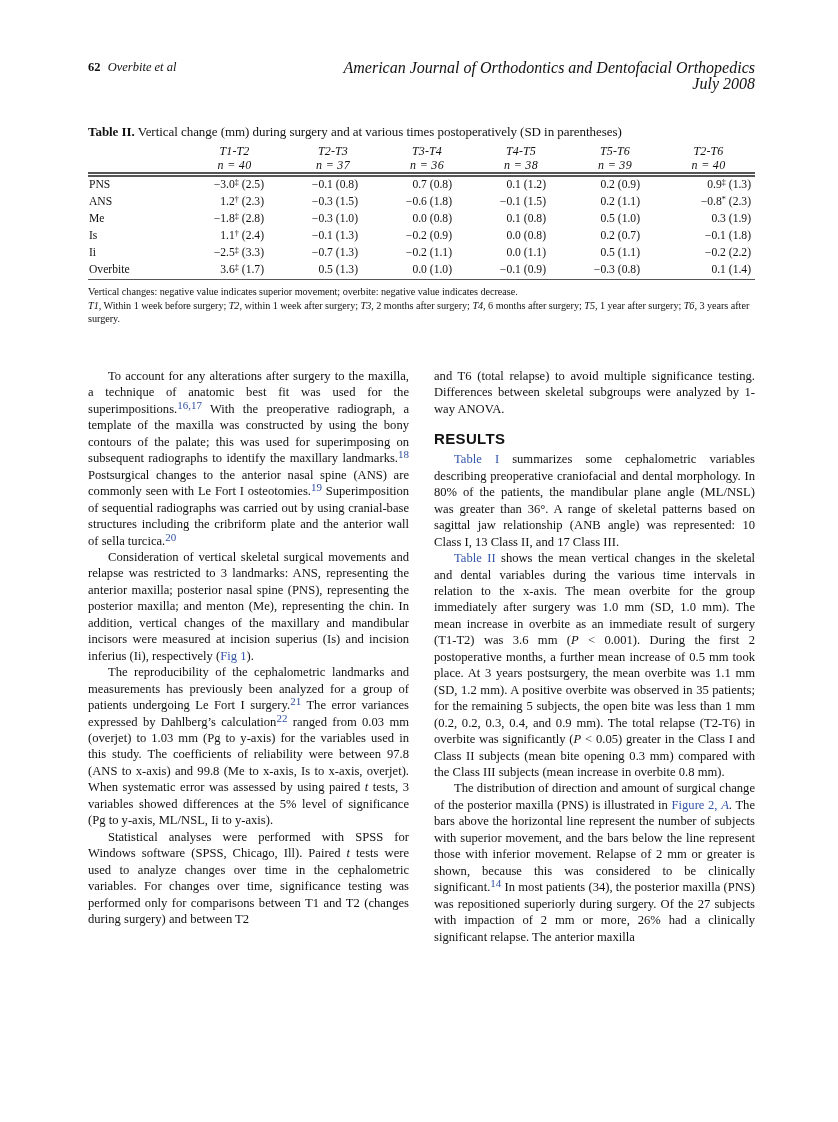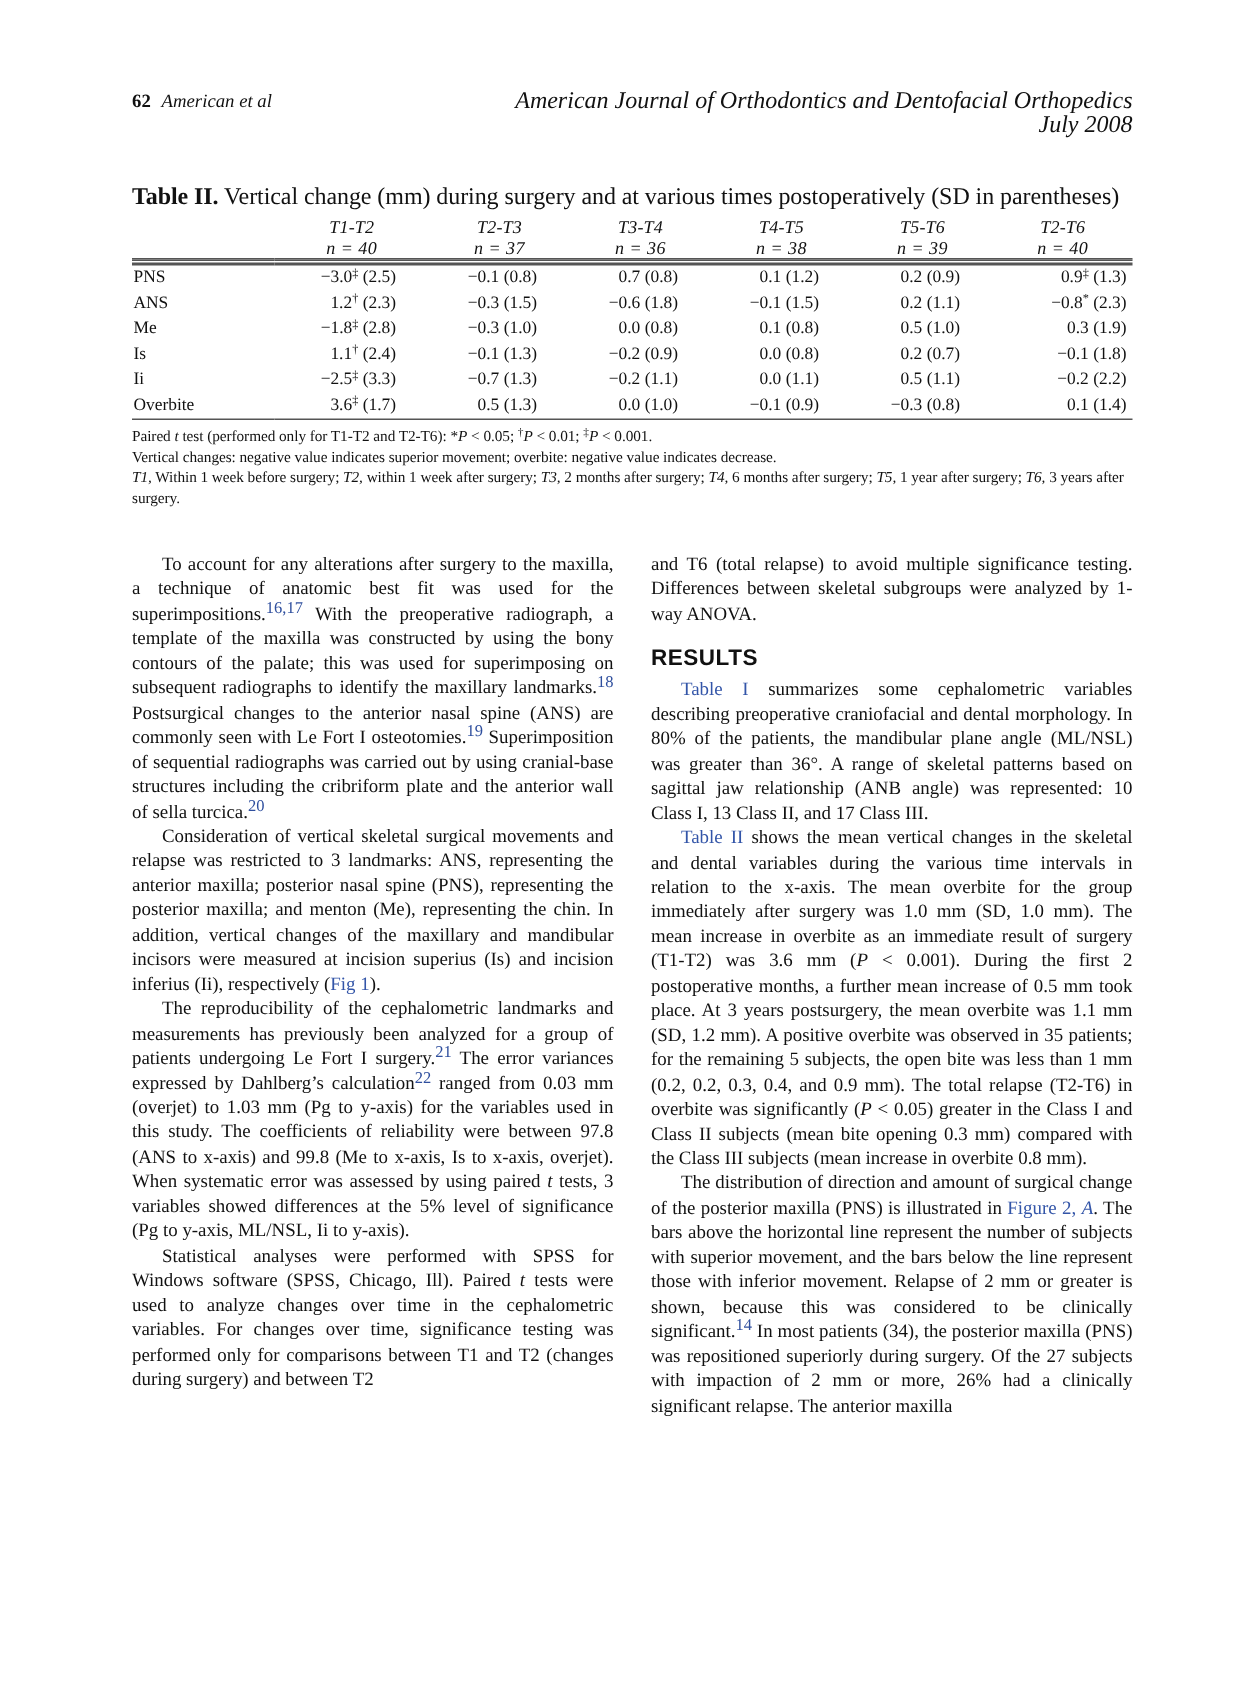--- a/index.html
+++ b/index.html
@@ -60,21 +60,21 @@
   }
 
   
   .table-block {
     position: absolute;
     left: 88px;
     top: 124px;
     width: 667px;
   }
   .table-caption {
-    font-size: 16px;
+    font-size: 13px;
     line-height: 16px;
     margin-bottom: 3px;
     letter-spacing: -0.05px;
   }
   .table-caption .tnum {
     font-weight: bold;
   }
   table.data {
     border-collapse: collapse;
     width: 667px;
@@ -199,21 +199,21 @@
   }
   .ital { font-style: italic; }
 </style>
 </head>
 <body>
 
 <div class="page">
 
   <div class="runhead">
     <div class="runhead-left">
-      <span class="pagenum">62</span><span class="authors">American et al</span>
+      <span class="pagenum">62</span><span class="authors">Overbite et al</span>
     </div>
     <div class="runhead-right">
       <span>American Journal of Orthodontics and Dentofacial Orthopedics</span><br>
       <span>July 2008</span>
     </div>
   </div>
 
   <div class="table-block">
 
     <div class="table-caption">
@@ -333,23 +333,20 @@
           <td><span class="cellwrap" style="padding-right:4px"><span>0.1</span><sup class="dag"></sup> <span>(1.4)</span></span></td>
         </tr>
 
         <tr class="botrule">
           <td colspan="7"></td>
         </tr>
       </tbody>
     </table>
 
     <div class="table-notes">
-      <div>
-        Paired <i>t</i> test (performed only for T1-T2 and T2-T6): *<i>P</i> &lt; 0.05; <sup>†</sup><i>P</i> &lt; 0.01; <sup>‡</sup><i>P</i> &lt; 0.001.
-      </div>
       <div>Vertical changes: negative value indicates superior movement; overbite: negative value indicates decrease.</div>
       <div>
         <i>T1,</i> Within 1 week before surgery; <i>T2,</i> within 1 week after surgery; <i>T3,</i> 2 months after surgery; <i>T4,</i> 6 months after surgery; <i>T5,</i> 1 year after surgery; <i>T6,</i> 3 years after surgery.
       </div>
     </div>
   </div>
 
   <div class="col col-left">
 
     <p><span>To account for any alterations after surgery to the maxilla, a technique of anatomic best fit was used for the superimpositions.</span><sup class="ref">16,17</sup><span> With the preoperative radiograph, a template of the maxilla was constructed by using the bony contours of the palate; this was used for superimposing on subsequent radiographs to identify the maxillary landmarks.</span><sup class="ref">18</sup><span> Postsurgical changes to the anterior nasal spine (ANS) are commonly seen with Le Fort I osteotomies.</span><sup class="ref">19</sup><span> Superimposition of sequential radiographs was carried out by using cranial-base structures including the cribriform plate and the anterior wall of sella turcica.</span><sup class="ref">20</sup></p>

